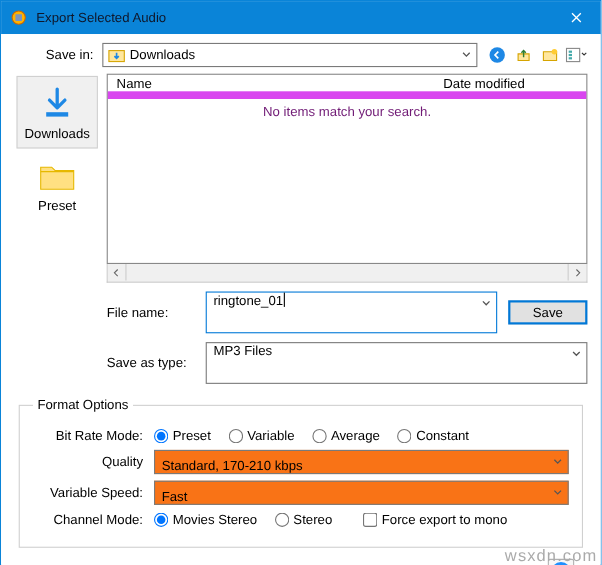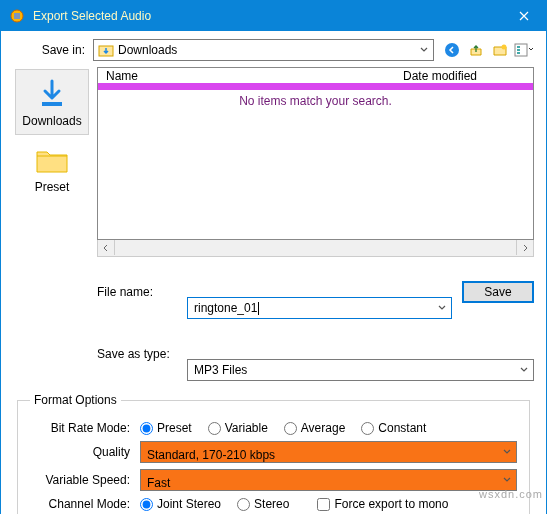--- a/index.html
+++ b/index.html
@@ -1,18 +1,18 @@
 <!DOCTYPE html>
 <html><head>
 <meta charset="utf-8">
 <style>
 * { box-sizing: border-box; font-family: "Segoe UI", Tahoma, sans-serif; font-size: 12px; }
 body { margin: 0; padding: 0; background: #fff; width: 547px; height: 514px; overflow: hidden; }
 .window { border: 1px solid #0a84d8; width: 547px; height: 514px; display: flex; flex-direction: column; }
-.titlebar { background: #0a84d8; color: #fef9c3; height: 30px; display: flex; align-items: center; padding: 0 0 0 8px; }
+.titlebar { background: #0a84d8; color: #0f172a; height: 30px; display: flex; align-items: center; padding: 0 0 0 8px; }
 .titlebar .app-icon { width: 16px; height: 16px; margin-right: 8px; display:flex; align-items:center; justify-content:center;}
 .titlebar .title { flex: 1; font-size: 12px; }
 .titlebar .close { width: 45px; height: 30px; display: flex; align-items: center; justify-content: center; color:#fff; }
 
 .content { flex: 1; padding: 8px 12px 4px 12px; display: flex; flex-direction: column; background:#fff;}
 
 .row-savein { display: flex; align-items: center; margin-bottom: 6px; }
 .lbl-savein { width: 80px; text-align: right; padding-right: 8px; }
 .combo { height: 22px; border: 1px solid #7a7a7a; display: flex; align-items: center; padding: 0 4px; background:#fff; position:relative;}
 .combo .arrow { position:absolute; right:4px; top:3px; }
@@ -33,21 +33,21 @@
 .flheader { display:flex; border-bottom:7px solid #d946ef; height:22px; align-items:flex-end;}
 .flheader .col1 { flex:1; padding-left:8px; }
 .flheader .col2 { width:130px; }
 .empty-msg { position:absolute; top:26px; left:0; right:0; text-align:center; color:#701a75;}
 .hscroll { height:17px; border:1px solid #ccc; border-top:none; background:#f0f0f0; position:relative;}
 .hscroll .thumb-l { position:absolute; left:0; top:0; width:17px; height:15px; background:#f0f0f0; border-right:1px solid #ccc; display:flex; align-items:center; justify-content:center;}
 .hscroll .thumb-r { position:absolute; right:0; top:0; width:17px; height:15px; background:#f0f0f0; border-left:1px solid #ccc; display:flex; align-items:center; justify-content:center;}
 
 .row-filename, .row-savetype { display:flex; align-items:center; margin-top:8px; padding-left:84px;}
 .row-filename .flabel, .row-savetype .flabel { width:90px;}
-.text-combo { flex:1; height:22px; border:1px solid #7a7a7a; display:flex; align-items:center; padding:0 6px; position:relative;margin-top:32px;}
+.text-combo { flex:1; height:38px; border:1px solid #7a7a7a; display:flex; padding:0 6px; position:relative;}
 .text-combo.focused { border:1px solid #0078d7;}
 .text-combo .caret { border-left:1px solid #000; height:13px; margin-left:1px; animation:blink 1s infinite;}
 @keyframes blink { 50% {opacity:0;} }
 .text-combo .arrow { position:absolute; right:4px; top:3px;}
 .btn { width:72px; height:22px; border:1px solid #7a7a7a; background:#e1e1e1; margin-left:10px; display:flex; align-items:center; justify-content:center;}
 .btn.default { border:2px solid #0078d7;}
 
 fieldset.format { border:1px solid #d0d0d0; margin:12px 4px 4px 4px; padding:8px 12px 12px 12px;}
 fieldset.format legend { padding:0 4px;}
 .frow { display:flex; align-items:center; margin:6px 0;}
@@ -57,21 +57,21 @@
 .radio input { margin:0;}
 .fullcombo { flex:1; height:22px; border:1px solid #7a7a7a; background:#f97316; display:flex; align-items:flex-end; padding:0 6px; position:relative;}
 .fullcombo .arrow { position:absolute; right:4px; top:3px;}
 .chk { display:flex; align-items:center; gap:4px; margin-left:12px;}
 .chk input { margin:0;}
 
 .bottom { display:flex; justify-content:flex-end; padding:6px 12px;}
 .help { width:24px; height:24px; border:1px solid #b0b0b0; border-radius:2px; background:#f7f7f7; display:flex; align-items:center; justify-content:center;}
 .help .q { width:18px; height:18px; border-radius:50%; background:#1e90ff; color:#fff; display:flex; align-items:center; justify-content:center; font-weight:bold;}
 
-.watermark { position:absolute; right:4px; bottom:14px; font-size:11px; color:#aaa; letter-spacing:1px;}
+.watermark { position:absolute; right:4px; bottom:0px; font-size:15px; color:#aaa; letter-spacing:1px;}
 
 svg { display:block; }
 </style>
 </head>
 <body>
 
 <div class="window">
   <div class="titlebar">
     <span class="app-icon">
       <svg width="14" height="14" viewBox="0 0 14 14">
@@ -253,21 +253,21 @@
               </svg>
             </span>
         </div>
       </div>
 
       <div class="frow">
         <div class="flbl">Channel Mode:</div>
         <div class="radios">
           <label class="radio">
               <input type="radio" name="ch" checked="" style="">
-              <span>Joint Stereo</span>
+              <span>Movies Stereo</span>
             </label>
           <label class="radio">
               <input type="radio" name="ch" style="">
               <span>Stereo</span>
             </label>
           <label class="chk">
               <input type="checkbox" style="">
               <span>Force export to mono</span>
             </label>
         </div>

